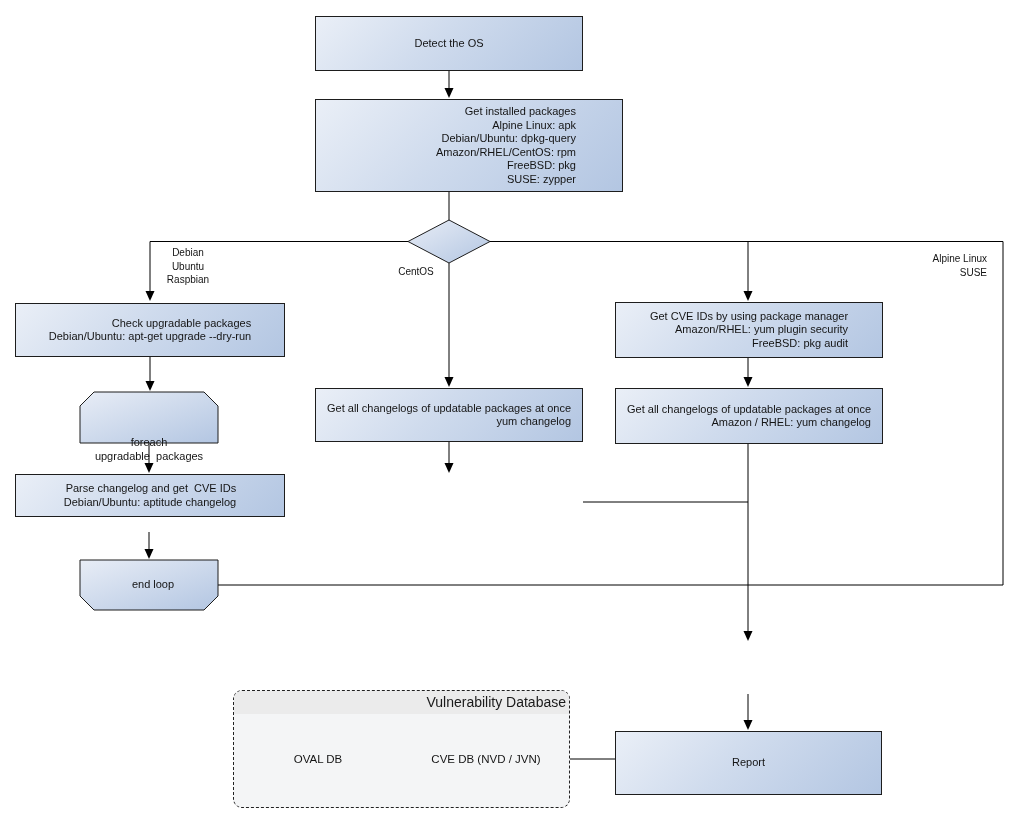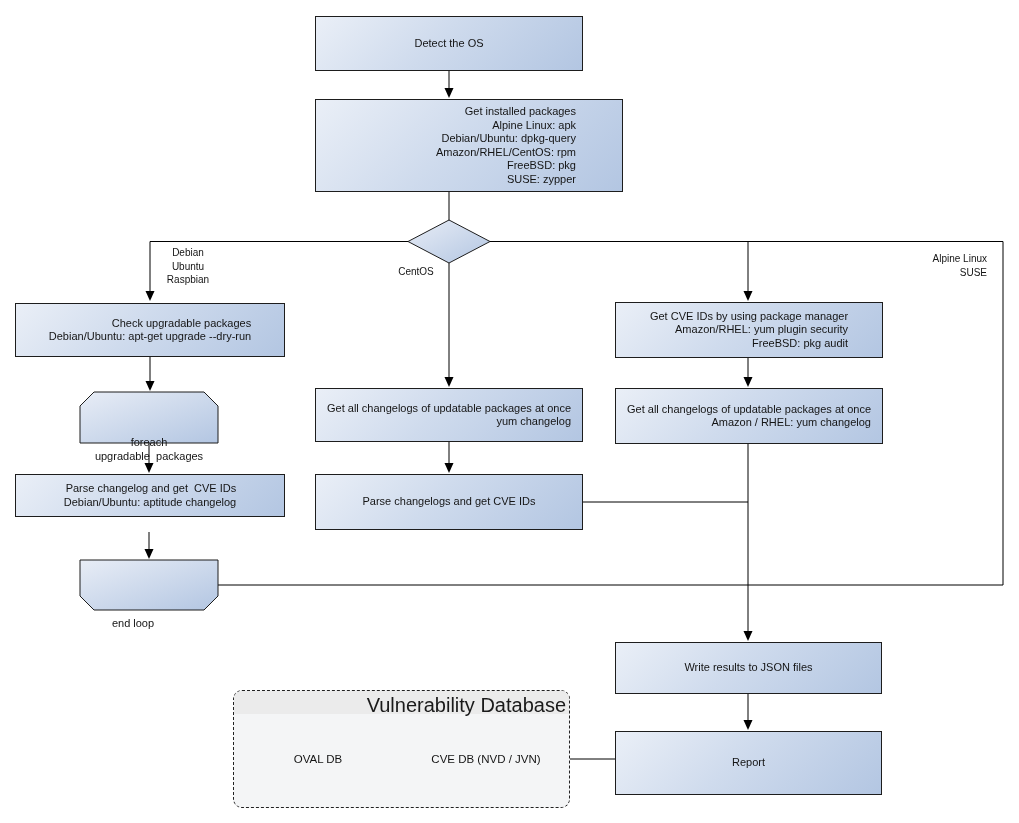--- a/index.html
+++ b/index.html
@@ -28,21 +28,21 @@
   .edge-label.right{text-align:right;}
   #vulndb{
     position:absolute;left:233px;top:690px;width:337px;height:118px;box-sizing:border-box;
     background:#f4f5f6;border:1.5px dashed #222;border-radius:9px;
   }
   #vulndb .band{
     position:absolute;left:0;top:0;right:0;height:23px;background:#ebebeb;
     border-radius:8px 8px 0 0;
   }
   #vulndb .band .title{
-    position:absolute;right:3px;top:3px;font-size:20px;color:#1a1a1a;text-align:right;
+    position:absolute;right:3px;top:3px;font-size:14px;color:#1a1a1a;text-align:right;
   }
   .cyl-label{
     position:absolute;display:flex;align-items:center;justify-content:center;
     font-size:11.5px;color:#141414;text-align:center;
   }
 </style>
 </head>
 <body>
 
 <div id="canvas">
@@ -128,36 +128,34 @@
 
   <div class="node" style="left:15px;top:303px;width:270px;height:54px;">Check upgradable packages
 Debian/Ubuntu: apt-get upgrade --dry-run</div>
 
   <div class="node" style="left:15px;top:474px;width:270px;height:43px;">Parse changelog and get  CVE IDs
 Debian/Ubuntu: aptitude changelog</div>
 
   <div class="node" style="left:315px;top:388px;width:268px;height:54px;padding:0 1px;">Get all changelogs of updatable packages at once
 yum changelog</div>
 
-  <div class="node" style="left:315px;top:474px;width:268px;height:56px;">Parse changelogs and get CVE IDs</div>
 
   <div class="node" style="left:615px;top:302px;width:268px;height:56px;">Get CVE IDs by using package manager
 Amazon/RHEL: yum plugin security
 FreeBSD: pkg audit</div>
 
   <div class="node" style="left:615px;top:388px;width:268px;height:56px;padding:0 1px;">Get all changelogs of updatable packages at once
 Amazon / RHEL: yum changelog</div>
 
-  <div class="node" style="left:615px;top:642px;width:267px;height:52px;">Write results to JSON files</div>
 
   <div class="node" style="left:615px;top:731px;width:267px;height:64px;">Report</div>
 
   <div class="shape-label" style="left:80px;top:392px;width:138px;height:51px;margin-top:32px;">foreach
 upgradable  packages</div>
-  <div class="shape-label" style="left:64px;top:560px;width:138px;height:50px;margin-top:39px;">end loop</div>
+  <div class="shape-label" style="left:84px;top:560px;width:138px;height:50px;">end loop</div>
 
   <div class="edge-label center" style="left:148px;top:246px;width:80px;">Debian
 Ubuntu
 Raspbian</div>
   <div class="edge-label center" style="left:386px;top:265px;width:60px;">CentOS</div>
   <div class="edge-label right" style="left:887px;top:252px;width:100px;">Alpine Linux
 SUSE</div>
 
 </div>
 

